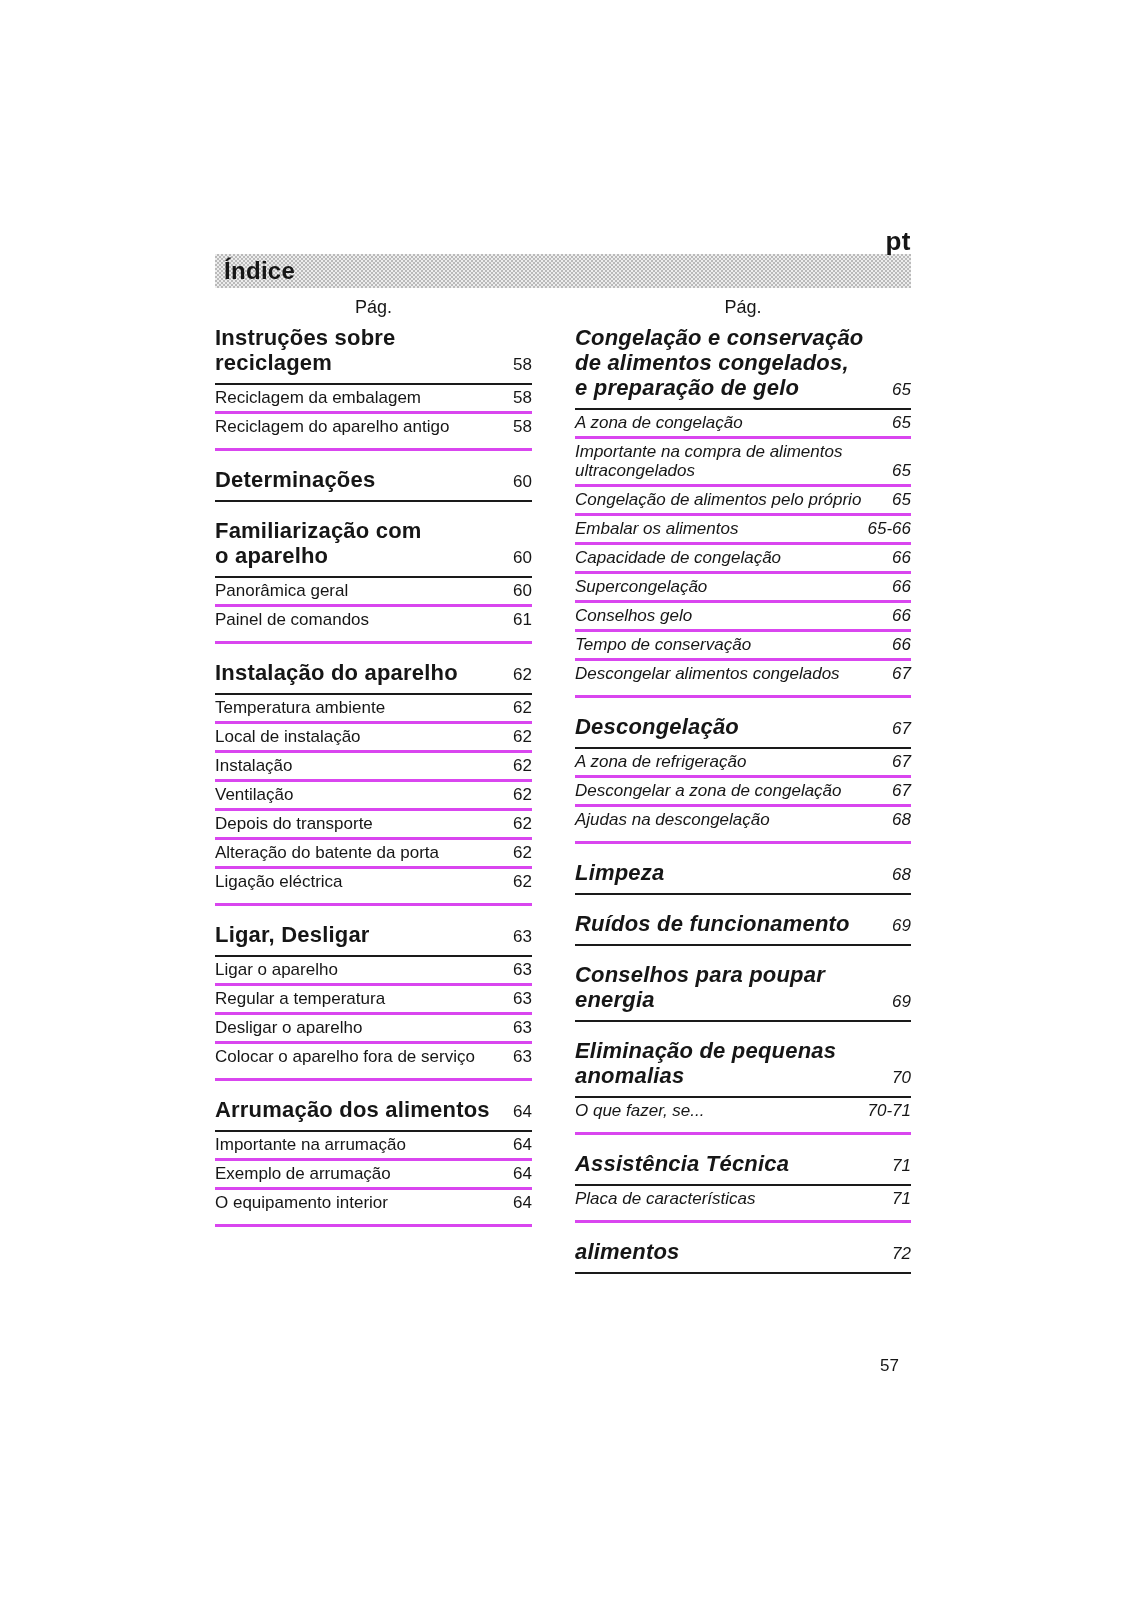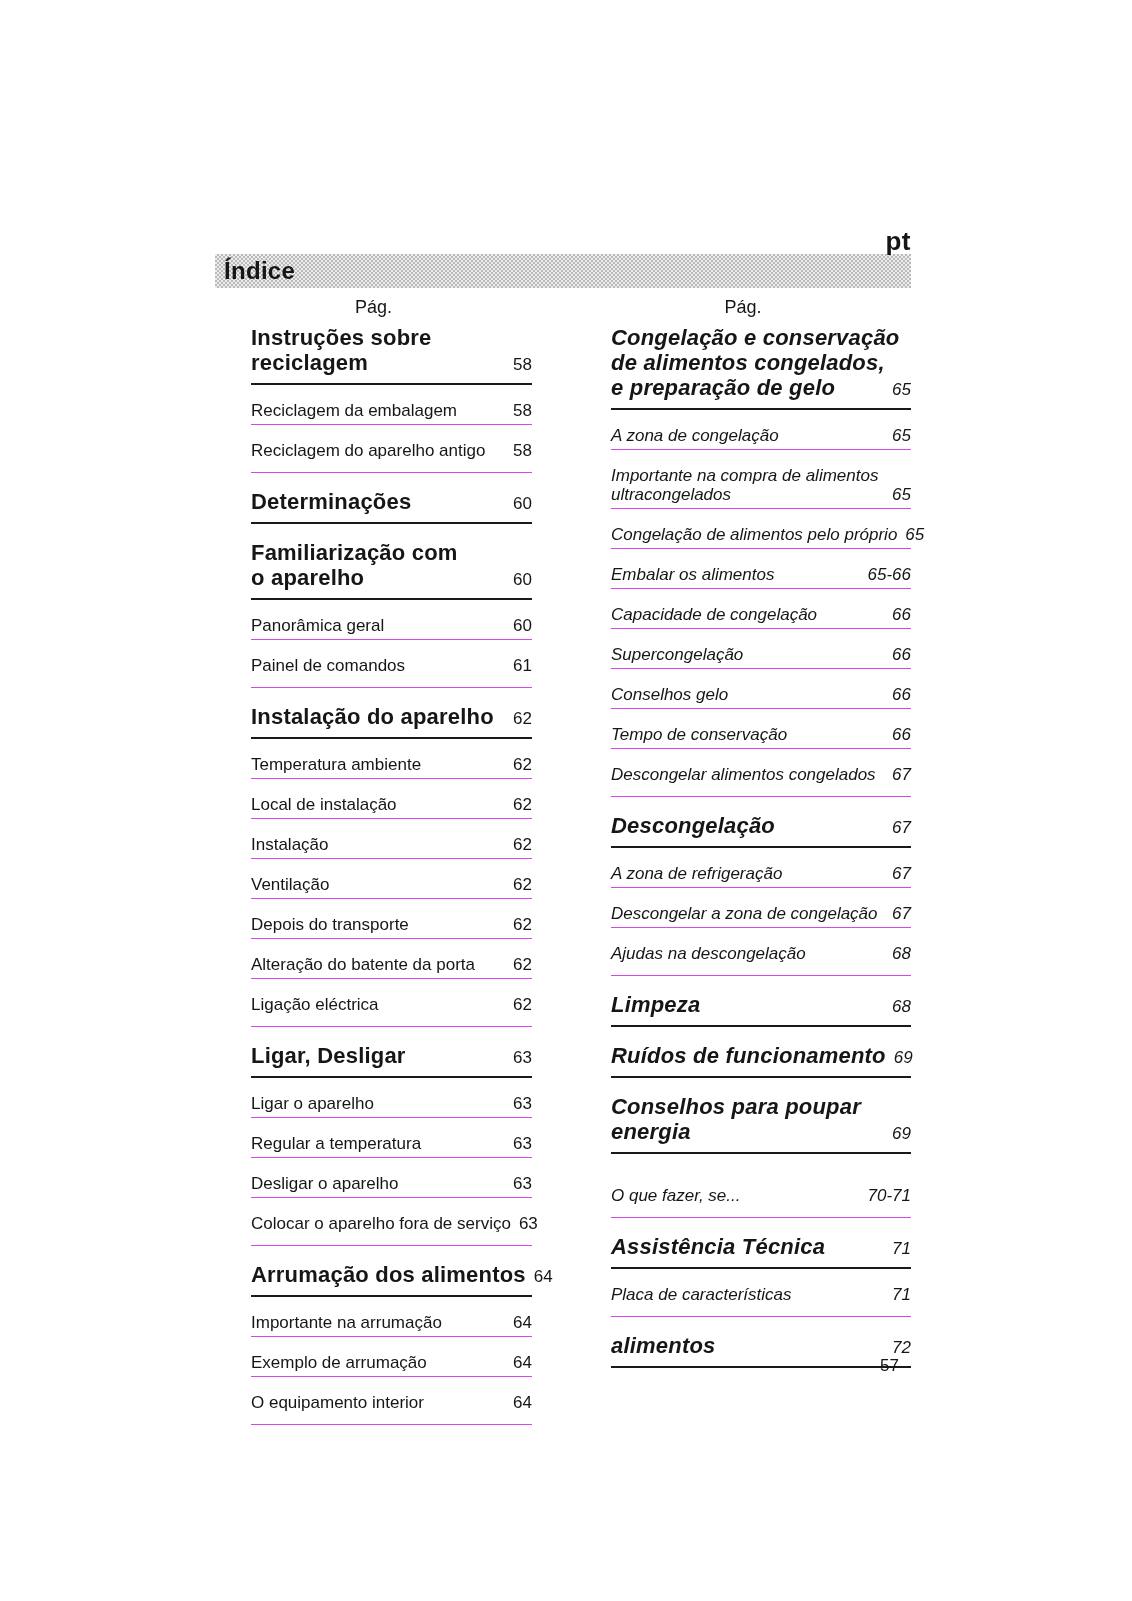--- a/index.html
+++ b/index.html
@@ -17,26 +17,26 @@
     background-size:4px 4px;
   }
   .title-text { font-size:24px; font-weight:bold; letter-spacing:0.3px; }
   .pag-row { display:flex; margin-top:9px; }
   .pag { font-size:18px; line-height:20px; text-align:center; display:block; }
   .pag.left { width:317px; }
   .pag.right { width:336px; margin-left:43px; }
   .cols { display:flex; margin-top:8px; align-items:flex-start; }
   .col-left { width:317px; }
   .col-right { width:336px; margin-left:43px;font-style:italic; }
-  .sec { margin-bottom:16px;margin-left:36px; }
+  .sec { margin-bottom:16px; }
   .sec-head { border-bottom:2px solid #1a1a1a; padding-bottom:6px; }
   .head-line { font-size:22px; font-weight:bold; line-height:25px; letter-spacing:0.2px; white-space:nowrap; }
   .head-row { display:flex; justify-content:space-between; align-items:baseline; }
   .head-page { font-size:17px; font-weight:normal; padding-left:8px; letter-spacing:0; }
-  .item { border-bottom:1px solid #d946ef; padding:16px 0 4px; }
+  .item { border-bottom:3px solid #d946ef; padding:3px 0 4px; }
   .item-end { padding-bottom:12px; }
   .item-line { font-size:17px; line-height:19px; white-space:nowrap; }
   .item-row { display:flex; justify-content:space-between; align-items:baseline; }
   .item-page { padding-left:8px; }
   .footer-num { position:absolute; top:1356px; left:215px; width:684px; text-align:right; font-size:17px; }
 </style>
 </head>
 <body>
 
 <div class="page">
@@ -321,20 +321,27 @@
           <section class="sec">
             <div class="sec-head">
               <div class="head-line">Conselhos para poupar</div>
               <div class="head-line head-row">
                 <span>energia</span>
                 <span class="head-page">69</span>
               </div>
             </div>
           </section>
           <section class="sec">
+            <div class="sec-head">
+              <div class="head-line">Eliminação de pequenas</div>
+              <div class="head-line head-row">
+                <span>anomalias</span>
+                <span class="head-page">70</span>
+              </div>
+            </div>
             <div class="item item-end">
               <div class="item-line item-row">
                 <span>O que fazer, se...</span>
                 <span class="item-page">70-71</span>
               </div>
             </div>
           </section>
           <section class="sec">
             <div class="sec-head">
               <div class="head-line head-row">

